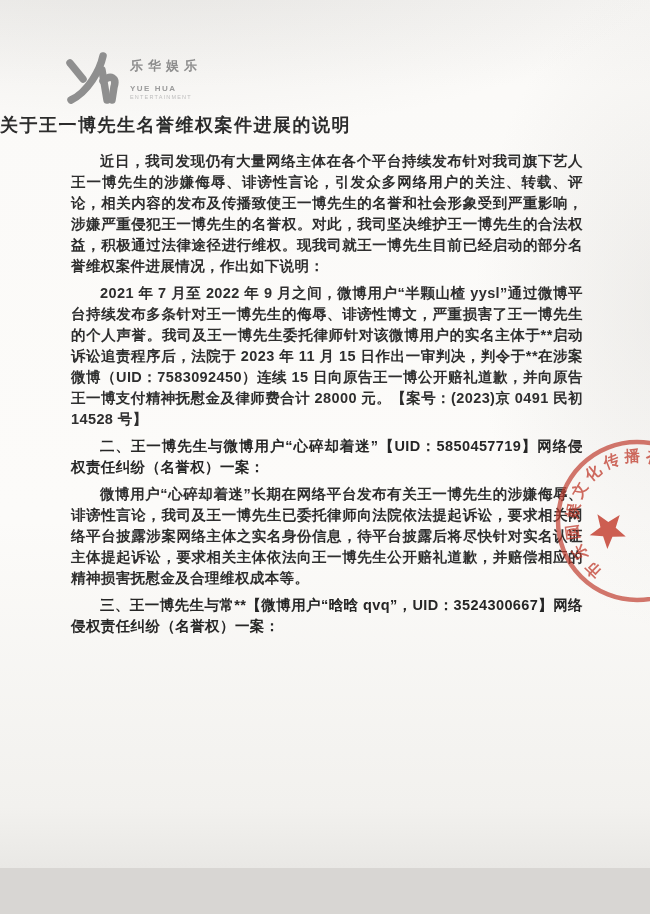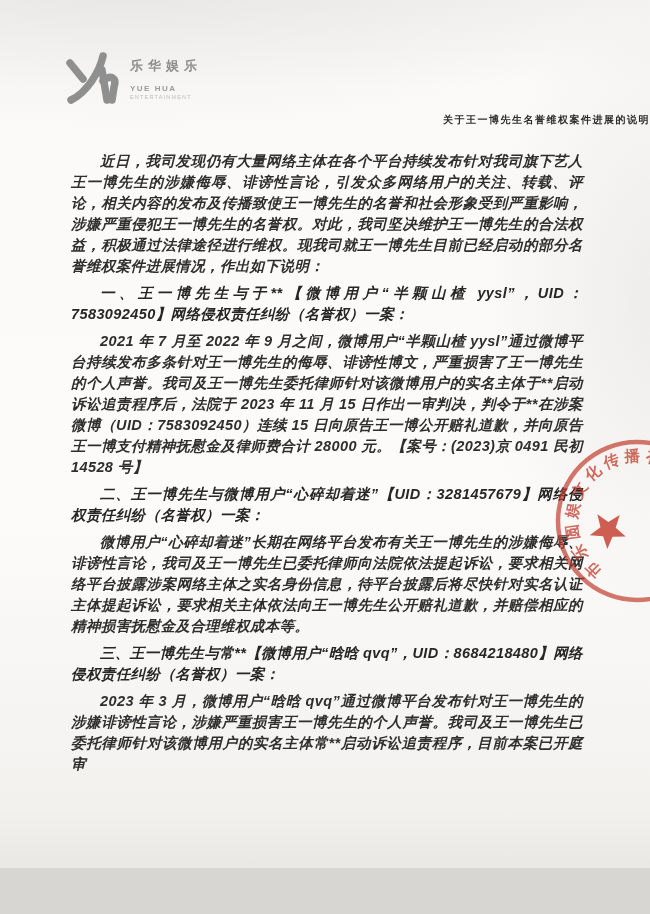--- a/index.html
+++ b/index.html
@@ -35,28 +35,27 @@
   .logo-cn {
     font-size:13px; letter-spacing:5px; color:#8d8d8d; font-weight:700;
     white-space:nowrap;
   }
   .logo-en1 { font-size:8px; font-weight:700; letter-spacing:1.5px; color:#9c9c9c; margin-top:9px; }
   .logo-en2 { font-size:5.5px; letter-spacing:1.2px; color:#bdbdbd; margin-top:1px; }
 
   
   .doc-title {
     position:absolute; left:0; right:0; top:113px;
-    text-align:right;
-    font-size:10px; font-weight:700; color:#2c2c2c;
+    text-align:left;
+    font-size:18px; font-weight:700; color:#2c2c2c;
     letter-spacing:1.5px;
   }
   .doc-body {
     position:absolute; left:71px; top:151px; width:512px;
     color:#2e2e2e;
-    font-style:italic;
   }
   .para {
     margin:0 0 6px 0;
     text-indent:2em;
     text-align:justify;
     font-size:14.5px;
     line-height:21px;
     letter-spacing:0.4px;
     font-weight:600;
   }
@@ -88,26 +87,24 @@
       <div class="logo-cn">乐华娱乐</div>
       <div class="logo-en1">YUE HUA</div>
       <div class="logo-en2">ENTERTAINMENT</div>
     </div>
   </div>
 
   <div class="doc-title">关于王一博先生名誉维权案件进展的说明</div>
 
   <div class="doc-body">
       <p class="para body">近日，我司发现仍有大量网络主体在各个平台持续发布针对我司旗下艺人王一博先生的涉嫌侮辱、诽谤性言论，引发众多网络用户的关注、转载、评论，相关内容的发布及传播致使王一博先生的名誉和社会形象受到严重影响，涉嫌严重侵犯王一博先生的名誉权。对此，我司坚决维护王一博先生的合法权益，积极通过法律途径进行维权。现我司就王一博先生目前已经启动的部分名誉维权案件进展情况，作出如下说明：</p>
-      <p class="para heading">一、王一博先生与于**【微博用户“半颗山楂 yysl”，UID：7583092450】网络侵权责任纠纷（名誉权）一案：</p>
       <p class="para body">2021 年 7 月至 2022 年 9 月之间，微博用户“半颗山楂 yysl”通过微博平台持续发布多条针对王一博先生的侮辱、诽谤性博文，严重损害了王一博先生的个人声誉。我司及王一博先生委托律师针对该微博用户的实名主体于**启动诉讼追责程序后，法院于 2023 年 11 月 15 日作出一审判决，判令于**在涉案微博（UID：7583092450）连续 15 日向原告王一博公开赔礼道歉，并向原告王一博支付精神抚慰金及律师费合计 28000 元。【案号：(2023)京 0491 民初 14528 号】</p>
-      <p class="para heading">二、王一博先生与微博用户“心碎却着迷”【UID：3281457679】网络侵权责任纠纷（名誉权）一案：</p>
+      <p class="para heading">二、王一博先生与微博用户“心碎却着迷”【UID：5850457719】网络侵权责任纠纷（名誉权）一案：</p>
       <p class="para body">微博用户“心碎却着迷”长期在网络平台发布有关王一博先生的涉嫌侮辱、诽谤性言论，我司及王一博先生已委托律师向法院依法提起诉讼，要求相关网络平台披露涉案网络主体之实名身份信息，待平台披露后将尽快针对实名认证主体提起诉讼，要求相关主体依法向王一博先生公开赔礼道歉，并赔偿相应的精神损害抚慰金及合理维权成本等。</p>
-      <p class="para heading">三、王一博先生与常**【微博用户“晗晗 qvq”，UID：8684218480】网络侵权责任纠纷（名誉权）一案：</p>
-      <p class="para body">2023 年 3 月，微博用户“晗晗 qvq”通过微博平台发布针对王一博先生的涉嫌诽谤性言论，涉嫌严重损害王一博先生的个人声誉。我司及王一博先生已委托律师针对该微博用户的实名主体常**启动诉讼追责程序，目前本案已开庭审</p>
+      <p class="para heading">三、王一博先生与常**【微博用户“晗晗 qvq”，UID：3524300667】网络侵权责任纠纷（名誉权）一案：</p>
     </div>
 
   <svg class="stamp-svg" viewBox="0 0 150 220">
     <g opacity="0.88">
       <circle cx="137" cy="101" r="79" fill="none" stroke="#bf3a2b" stroke-opacity="0.78" stroke-width="4.5"></circle>
       <defs>
         <path id="sealTextPath" d="M 137,161 A 60,60 0 1 1 137,41 A 60,60 0 1 1 137,161"></path>
       </defs>
       <text font-size="15.5" font-weight="700" fill="#bf3a2b" fill-opacity="0.85" letter-spacing="4.5" font-family="Liberation Sans, DejaVu Sans, sans-serif">
         <textPath href="#sealTextPath" startOffset="36">市乐圆娱文化传播有限</textPath>

